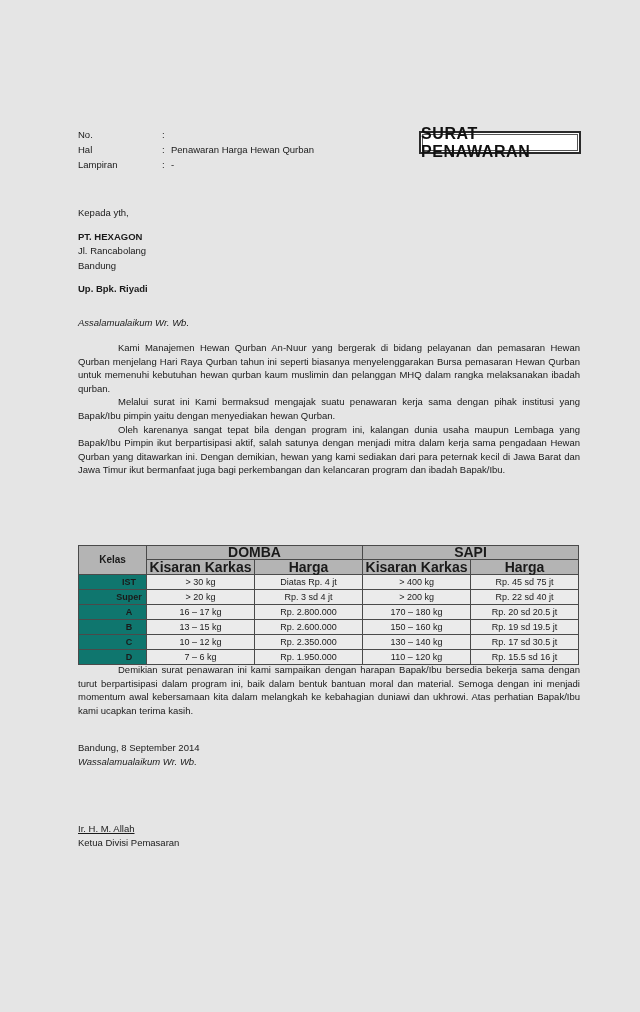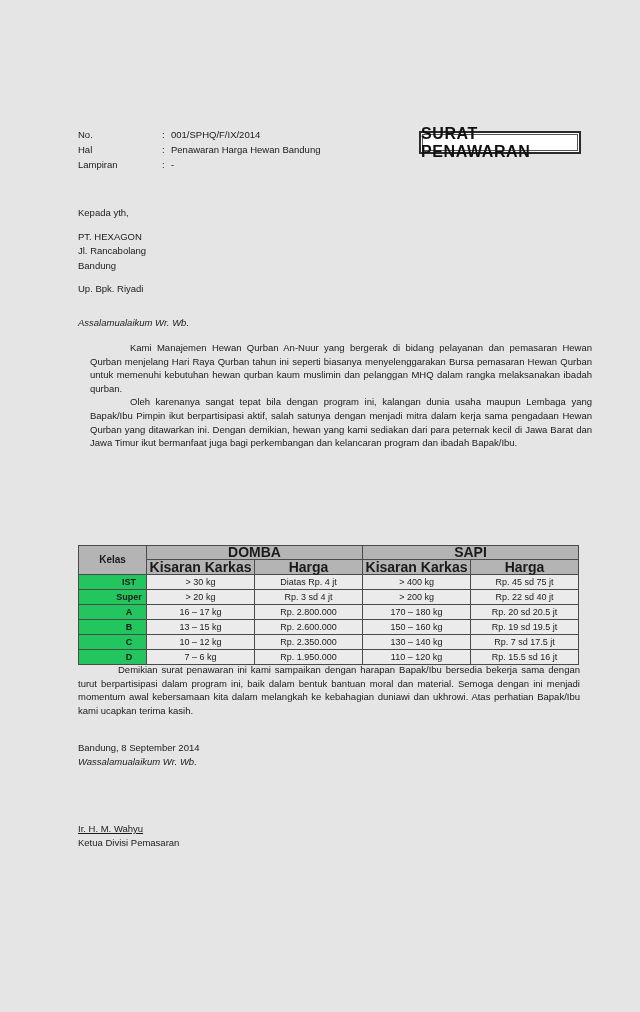--- a/index.html
+++ b/index.html
@@ -69,35 +69,35 @@
 
   
   .addressee {
     position: absolute;
     left: 78px;
     top: 206px;
     width: 300px;
     font-size: 9.5px;
     line-height: 14.5px;
   }
-  .addressee .bold { font-weight: normal; }
+  .addressee .bold { font-weight: bold; }
   .addressee .gap { height: 9px; }
 
   .salam {
     position: absolute;
     left: 78px;
     top: 317px;
     font-size: 9.5px;
     font-style: italic;
   }
 
   
   .body-text {
     position: absolute;
-    left: 90px;
+    left: 78px;
     top: 341px;
     width: 502px;
     font-size: 9.5px;
     line-height: 13.6px;
     text-align: justify;
   }
   .body-text p {
     margin: 0;
     text-indent: 40px;
   }
@@ -136,21 +136,21 @@
     line-height: 14px;
   }
   .price-table th.kelas {
     background: #b4b4b4;
     font-size: 10px;
   }
   .price-table tbody td {
     background: #ebebeb;
   }
   .price-table tbody td.kelas-cell {
-    background: #22c55e;
+    background: #0f766e;
     font-weight: bold;
     padding-left: 33px;
   }
   .col-kelas   { width: 68px; }
   .col-karkas  { width: 108px; }
   .col-harga   { width: 108px; }
   .col-karkas2 { width: 108px; }
   .col-harga2  { width: 108px; }
 
   
@@ -190,26 +190,25 @@
 </style>
 </head>
 <body>
 
 <div class="page">
 
   <div class="header-block">
     <div class="meta-row">
       <span class="meta-label">No.</span>
       <span class="meta-colon">:</span>
-      <span class="meta-value">001/SPHQ/F/IX/2014</span>
     </div>
     <div class="meta-row">
       <span class="meta-label">Hal</span>
       <span class="meta-colon">:</span>
-      <span class="meta-value">Penawaran Harga Hewan Bandung</span>
+      <span class="meta-value">Penawaran Harga Hewan Qurban</span>
     </div>
     <div class="meta-row">
       <span class="meta-label">Lampiran</span>
       <span class="meta-colon">:</span>
       <span class="meta-value">-</span>
     </div>
   </div>
 
   <div class="title-box">
     <span>SURAT PENAWARAN</span>
@@ -222,20 +221,21 @@
     <div>Jl. Rancabolang</div>
     <div>Bandung</div>
     <div class="gap"></div>
     <div class="bold">Up. Bpk. Riyadi</div>
   </div>
 
   <div class="salam">Assalamualaikum Wr. Wb.</div>
 
   <div class="body-text">
     <p>Kami Manajemen Hewan Qurban An-Nuur yang bergerak di bidang pelayanan dan pemasaran Hewan Qurban menjelang Hari Raya Qurban tahun ini seperti biasanya menyelenggarakan Bursa pemasaran Hewan Qurban untuk memenuhi kebutuhan hewan qurban kaum muslimin dan pelanggan MHQ dalam rangka melaksanakan ibadah qurban.</p>
+    <p>Melalui surat ini Kami bermaksud mengajak suatu penawaran kerja sama dengan pihak institusi yang Bapak/Ibu pimpin yaitu dengan menyediakan hewan Qurban.</p>
     <p>Oleh karenanya sangat tepat bila dengan program ini, kalangan dunia usaha maupun Lembaga yang Bapak/Ibu Pimpin ikut berpartisipasi aktif, salah satunya dengan menjadi mitra dalam kerja sama pengadaan Hewan Qurban yang ditawarkan ini. Dengan demikian, hewan yang kami sediakan dari para peternak kecil di Jawa Barat dan Jawa Timur ikut bermanfaat juga bagi perkembangan dan kelancaran program dan ibadah Bapak/Ibu.</p>
   </div>
 
   <table class="price-table">
     <colgroup>
       <col class="col-kelas">
       <col class="col-karkas">
       <col class="col-harga">
       <col class="col-karkas2">
       <col class="col-harga2">
@@ -280,21 +280,21 @@
         <td>13 – 15 kg</td>
         <td>Rp. 2.600.000</td>
         <td>150 – 160 kg</td>
         <td>Rp. 19 sd 19.5 jt</td>
       </tr>
       <tr>
         <td class="kelas-cell">C</td>
         <td>10 – 12 kg</td>
         <td>Rp. 2.350.000</td>
         <td>130 – 140 kg</td>
-        <td>Rp. 7 sd 17.5 jt</td>
+        <td>Rp. 17 sd 30.5 jt</td>
       </tr>
       <tr>
         <td class="kelas-cell">D</td>
         <td>7 – 6 kg</td>
         <td>Rp. 1.950.000</td>
         <td>110 – 120 kg</td>
         <td>Rp. 15.5 sd 16 jt</td>
       </tr>
     </tbody>
   </table>
@@ -302,17 +302,17 @@
   <div class="closing">
     <p>Demikian surat penawaran ini kami sampaikan dengan harapan Bapak/Ibu bersedia bekerja sama dengan turut berpartisipasi dalam program ini, baik dalam bentuk bantuan moral dan material. Semoga dengan ini menjadi momentum awal kebersamaan kita dalam melangkah ke kebahagian duniawi dan ukhrowi. Atas perhatian Bapak/Ibu kami ucapkan terima kasih.</p>
   </div>
 
   <div class="sign-date">
     <div>Bandung, 8 September 2014</div>
     <div class="italic">Wassalamualaikum Wr. Wb.</div>
   </div>
 
   <div class="signature">
-    <div class="name">Ir. H. M. Wahyu</div>
+    <div class="name">Ir. H. M. Allah</div>
     <div>Ketua Divisi Pemasaran</div>
   </div>
 
 </div>
 
 </body></html>

